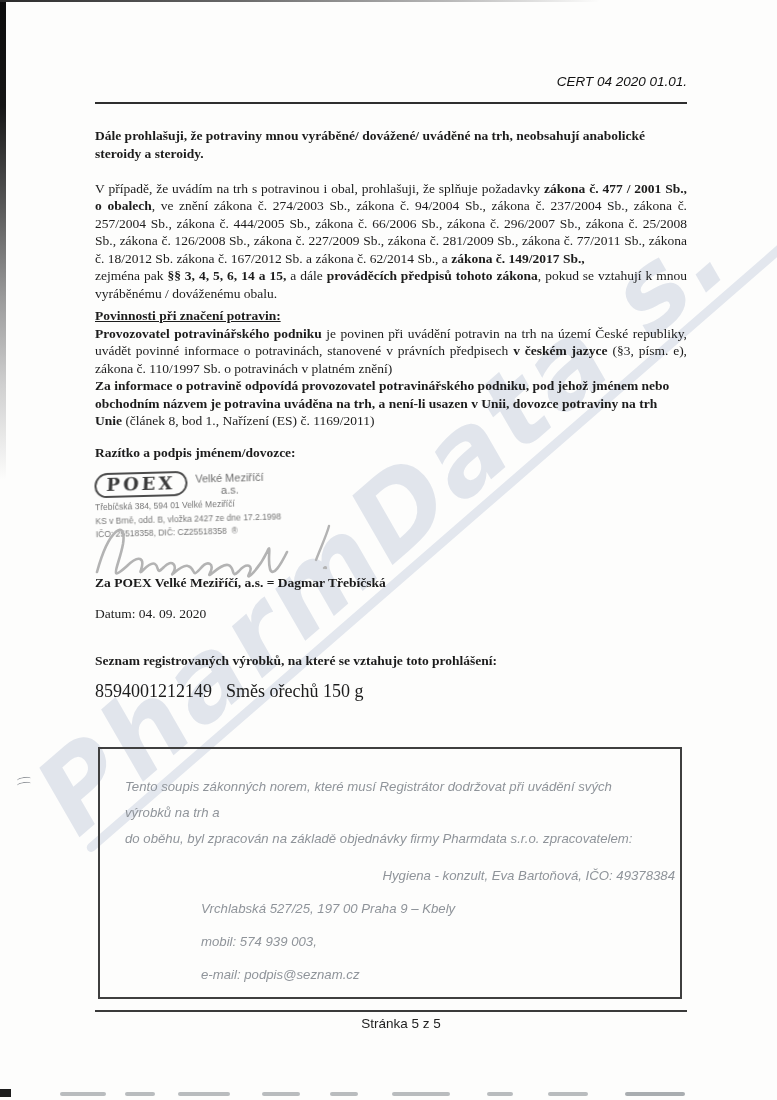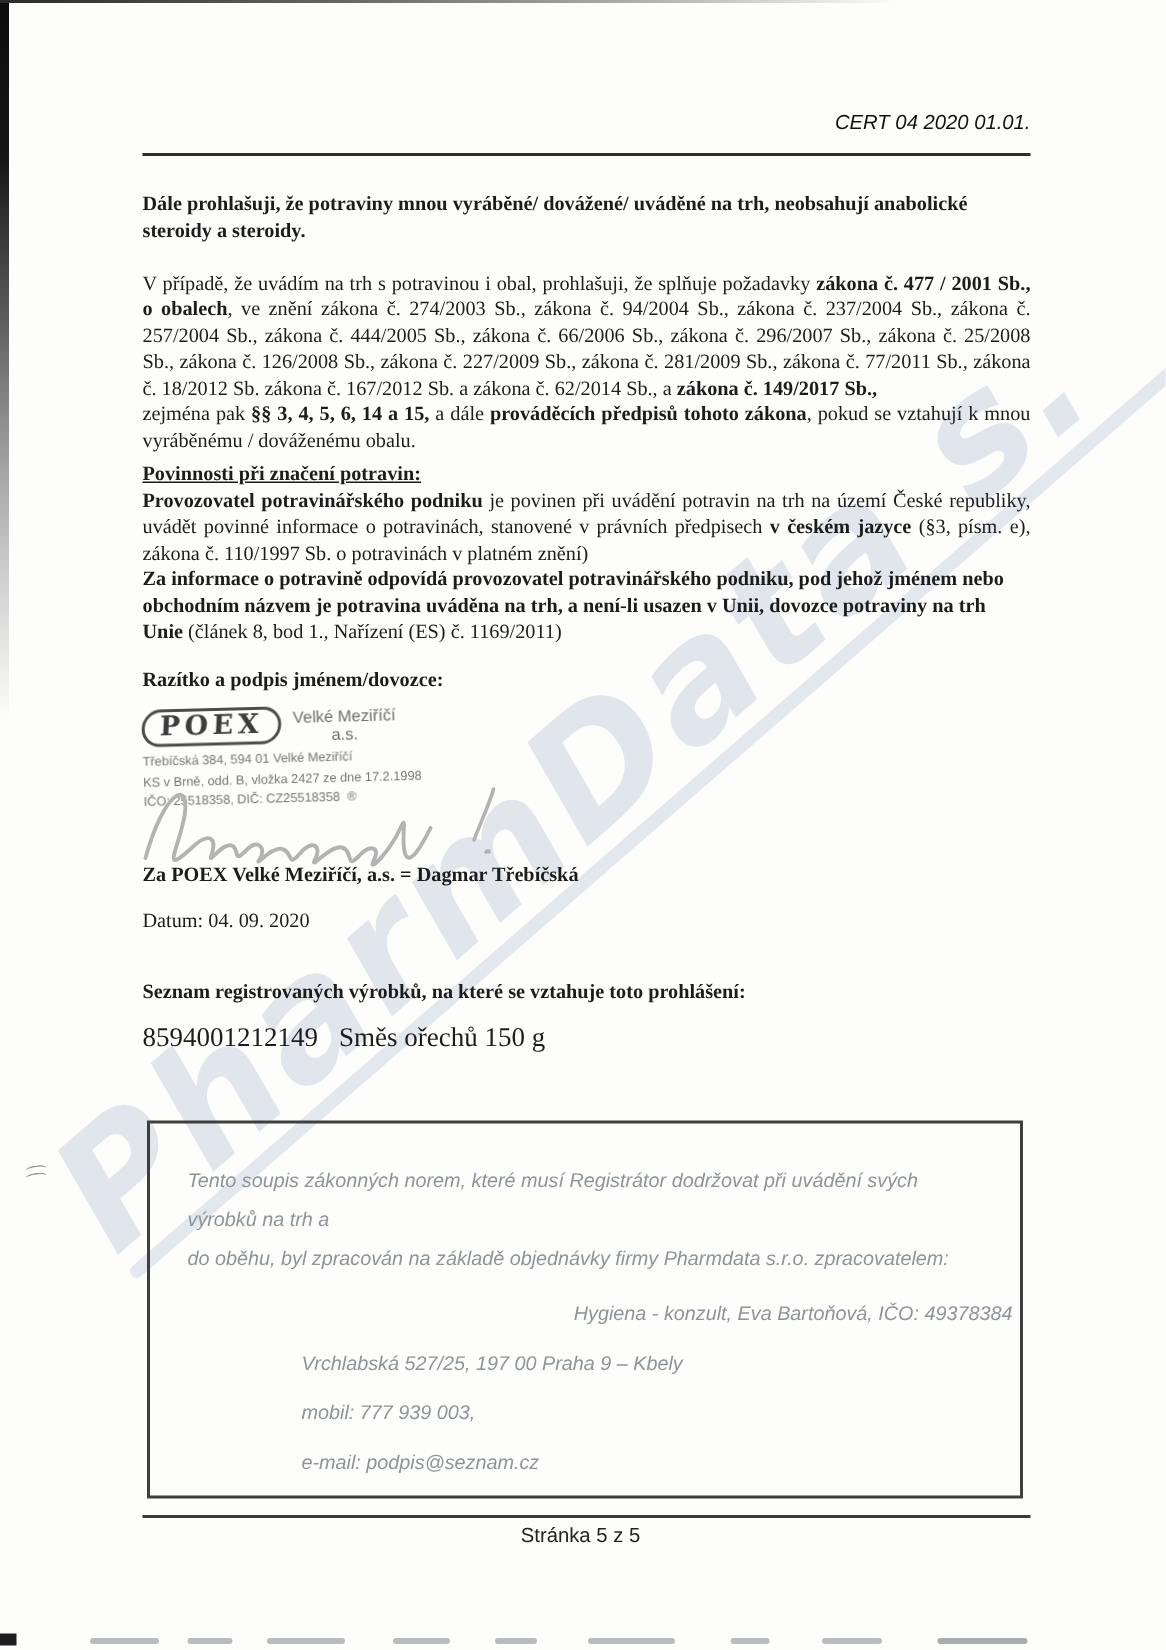--- a/index.html
+++ b/index.html
@@ -57,21 +57,21 @@
   .product-line .ean{margin-right:14px;}
   
   .processor-box{margin-top:45px;margin-left:3px;width:566px;border:2px solid #3f3f3f;
     padding:9px 5px 14px 9px;color:#8f949a;
     font-family:"Liberation Sans", sans-serif;font-style:italic;font-size:13.2px;}
   .box-intro{line-height:26px;margin:16px;}
   .box-detail{margin:0;padding-left:92px;line-height:16px;margin-top:17px;}
   .box-detail.first{margin-top:15px;text-align:right;}
   
   .footer-rule{position:absolute;left:95px;top:1010px;width:592px;height:1.5px;background:#3a3a3a;z-index:2;}
-  .footer-text{position:absolute;left:91px;top:1016px;width:592px;text-align:center;z-index:2;
+  .footer-text{position:absolute;left:105px;top:1016px;width:592px;text-align:center;z-index:2;
     font-family:"Liberation Sans", sans-serif;font-size:13.5px;color:#222;}
   b{font-weight:bold;}
 </style>
 </head>
 <body>
 
 <div class="edge-left"></div>
 <div class="edge-top"></div>
 <div class="corner-bottom"></div>
 <div class="bottom-speck" style="left:60px;width:46px;"></div>
@@ -135,19 +135,19 @@
     <span class="ean">8594001212149</span><span>Směs ořechů 150 g</span>
   </p>
 
   <div class="processor-box">
     <p class="box-intro">
       <span>Tento soupis zákonných norem, které musí Registrátor dodržovat při uvádění svých výrobků na trh a</span><br>
       <span>do oběhu, byl zpracován na základě objednávky firmy Pharmdata s.r.o. zpracovatelem:</span>
     </p>
     <p class="box-detail first">Hygiena - konzult, Eva Bartoňová, IČO:  49378384</p>
     <p class="box-detail">Vrchlabská 527/25, 197 00  Praha 9 – Kbely</p>
-    <p class="box-detail">mobil: 777 939 003,</p>
+    <p class="box-detail">mobil: 574 939 003,</p>
     <p class="box-detail">e-mail: podpis@seznam.cz</p>
   </div>
 </div>
 
 <div class="footer-rule"></div>
 <div class="footer-text">Stránka 5 z 5</div>
 
 </body></html>

